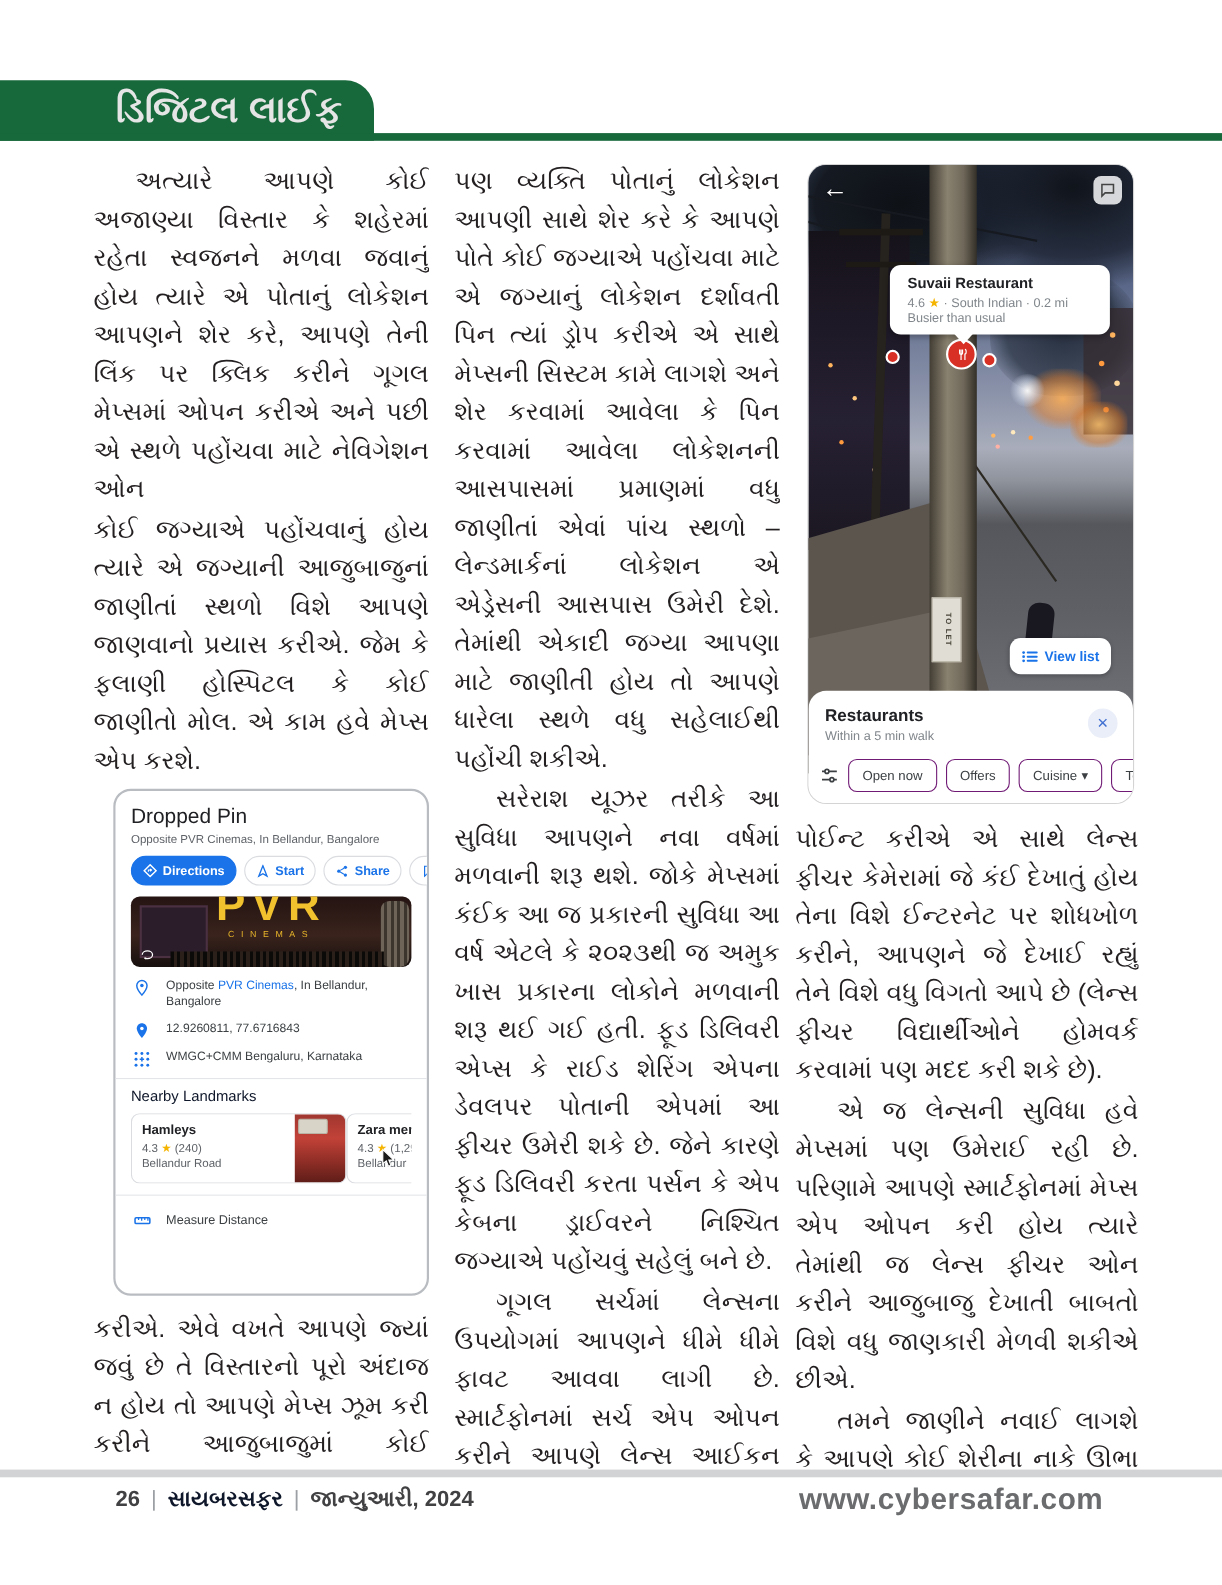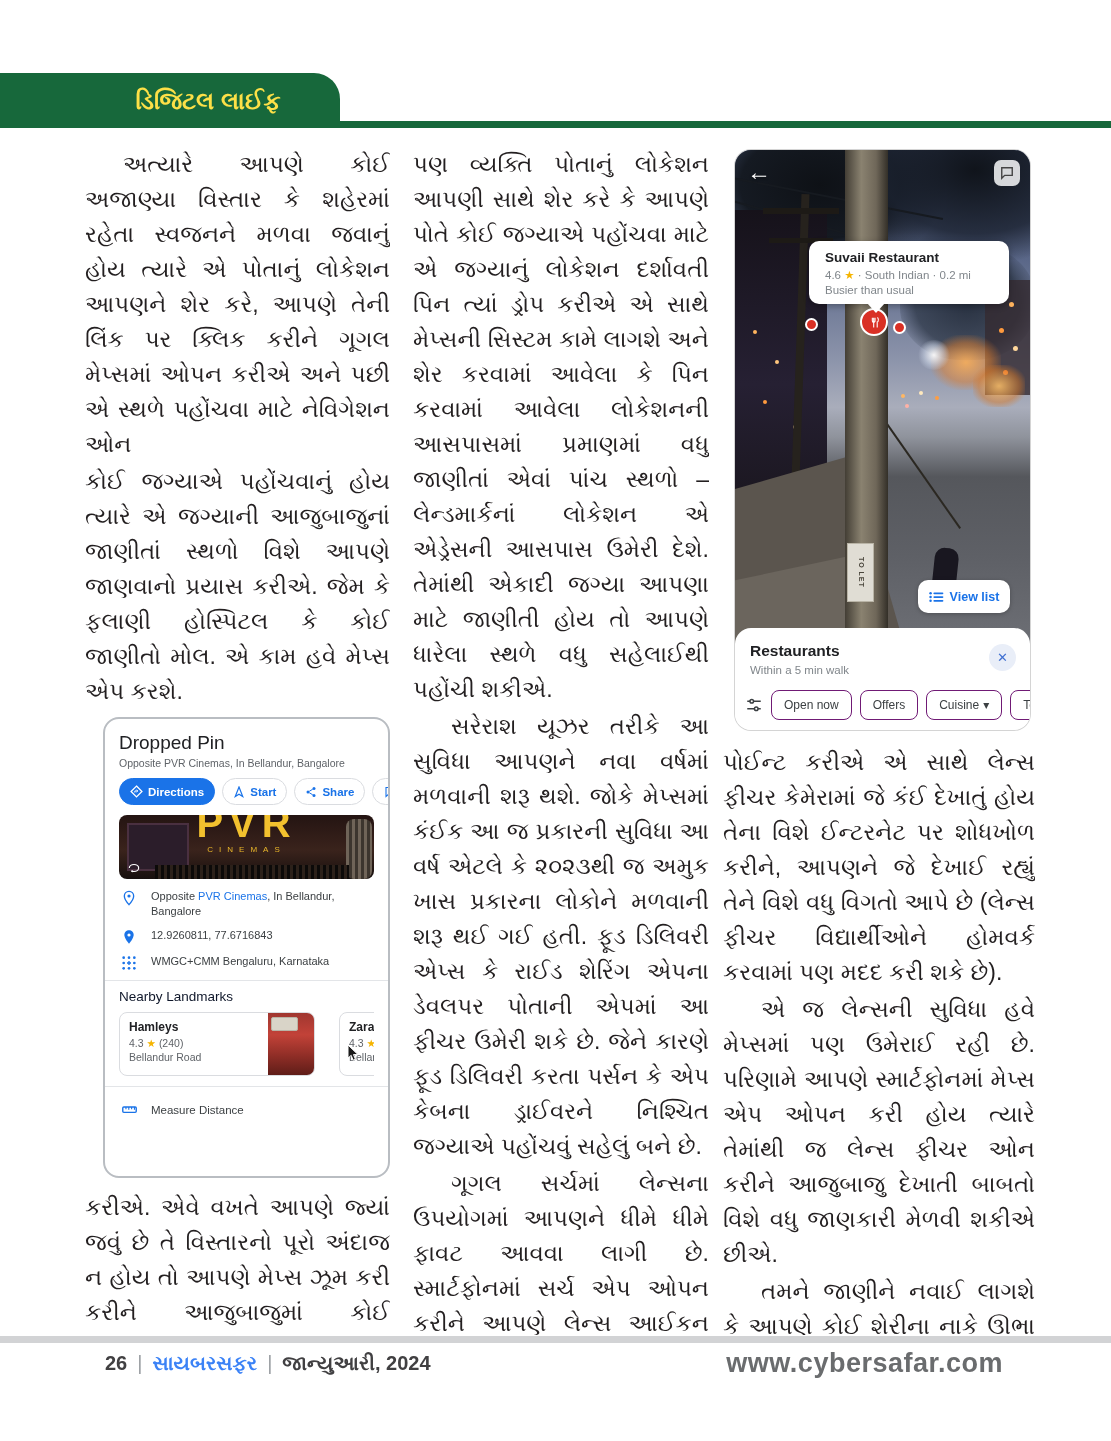--- a/index.html
+++ b/index.html
@@ -3,21 +3,21 @@
 <meta charset="utf-8">
 <style>
   html,body{margin:0;padding:0;background:#e9e9e9;}
   #page{position:relative;width:1111px;height:1441px;background:#ffffff;margin:0 auto;
         font-family:"Liberation Sans",sans-serif;overflow:hidden;}
 
   
   .hdr-block{position:absolute;left:0;top:73px;width:340px;height:55px;background:#17683B;
              border-top-right-radius:26px;}
   .hdr-title{position:absolute;left:88px;top:0;width:240px;height:55px;line-height:55px;
-             color:#fde047;font-size:24px;font-weight:bold;text-align:center;}
+             color:#e5e5e5;font-size:34px;font-weight:bold;text-align:center;}
   .hdr-line{position:absolute;left:0;top:121px;width:1111px;height:7px;background:#17683B;}
 
   
   .col{position:absolute;overflow:hidden;}
   .guj{margin:0 0 2px 0;font-size:23px;line-height:35px;color:#231f20;text-align:justify;}
   .guj.indent{text-indent:38px;}
   .subhead{margin:14px 0 10px 0;font-size:25px;font-weight:bold;color:#E8632C;
            border-bottom:3px solid #E8632C;padding-bottom:9px;}
 
   
@@ -43,21 +43,21 @@
   .pvr-cyl{position:absolute;right:2px;top:4px;width:26px;height:60px;border-radius:8px;
            background:repeating-linear-gradient(90deg,#6f6458 0 3px,#3c352e 3px 6px);}
   .sv-icon{position:absolute;left:8px;bottom:6px;}
   .mc-row{display:flex;gap:12px;margin:0 0 9px 2px;align-items:flex-start;}
   .mc-row .ric{flex:0 0 18px;padding-top:1px;}
   .mc-txt{font-size:11px;color:#3c4043;line-height:15px;}
   .mc-txt .lnk{color:#1a73e8;}
   .mc-txt2{font-size:11px;color:#5f6368;line-height:15px;margin-top:3px;}
   .mc-div{height:1px;background:#e3e5e8;margin:4px -14px 8px -14px;}
   .mc-h2{font-size:13.5px;color:#0f172a;margin:2px 0 8px 0;}
-  .lm-row{display:flex;gap:24px;margin-bottom:10px;overflow:hidden;align-items:flex-end;}
+  .lm-row{display:flex;gap:0;margin-bottom:10px;overflow:hidden;align-items:flex-end;}
   .lm-card{box-sizing:border-box;border:1px solid #dadce0;border-radius:8px;height:64px;
            display:flex;overflow:hidden;flex-shrink:0;}
   .lm-info{padding:7px 0 0 9px;}
   .lm-name{font-size:12px;font-weight:bold;color:#202124;}
   .lm-rate{font-size:10.5px;color:#5f6368;margin-top:3px;}
   .lm-rate .st{color:#F5B400;}
   .lm-area{font-size:10.5px;color:#5f6368;margin-top:2px;}
   .lm-thumb{width:46px;height:100%;margin-left:auto;
             background:linear-gradient(180deg,#a03730 0%,#c24238 35%,#8e2d26 70%,#5f1d18 100%);}
   .lm-thumb .sign{height:12px;margin:4px 3px 0 3px;background:#d9d4c8;border-radius:2px;}
@@ -132,21 +132,21 @@
   .panX{position:absolute;right:14px;top:16px;width:27px;height:27px;border-radius:50%;background:#e9eef8;
         color:#3f6fd1;font-size:13px;display:flex;align-items:center;justify-content:center;}
   .chipRow{position:absolute;left:10px;right:0;top:62px;display:flex;align-items:center;gap:8px;overflow:hidden;}
   .chip{flex-shrink:0;height:28px;padding:0 12px;border:1px solid #701a75;border-radius:8px;background:#fff;
         font-size:12px;color:#3c4043;display:flex;align-items:center;gap:4px;white-space:nowrap;}
 
   
   .foot-bar{position:absolute;left:0;top:1336px;width:1111px;height:7px;background:#d2d3d5;}
   .foot-left{position:absolute;left:105px;top:1352px;font-size:20px;font-weight:bold;color:#414042;}
   .foot-left .sep{color:#9ca0a4;font-weight:normal;margin:0 10px;}
-  .foot-left .mag{color:#3b82f6;}
+  .foot-left .mag{color:#0f172a;}
   .foot-site{position:absolute;right:108px;top:1348px;font-size:27px;font-weight:bold;color:#6a6c6e;letter-spacing:.5px;}
   svg{display:block;}
 </style>
 </head>
 <body>
 
 <div id="page">
 
   <div class="hdr-block">
     <div class="hdr-title">ડિજિટલ લાઈફ</div>

